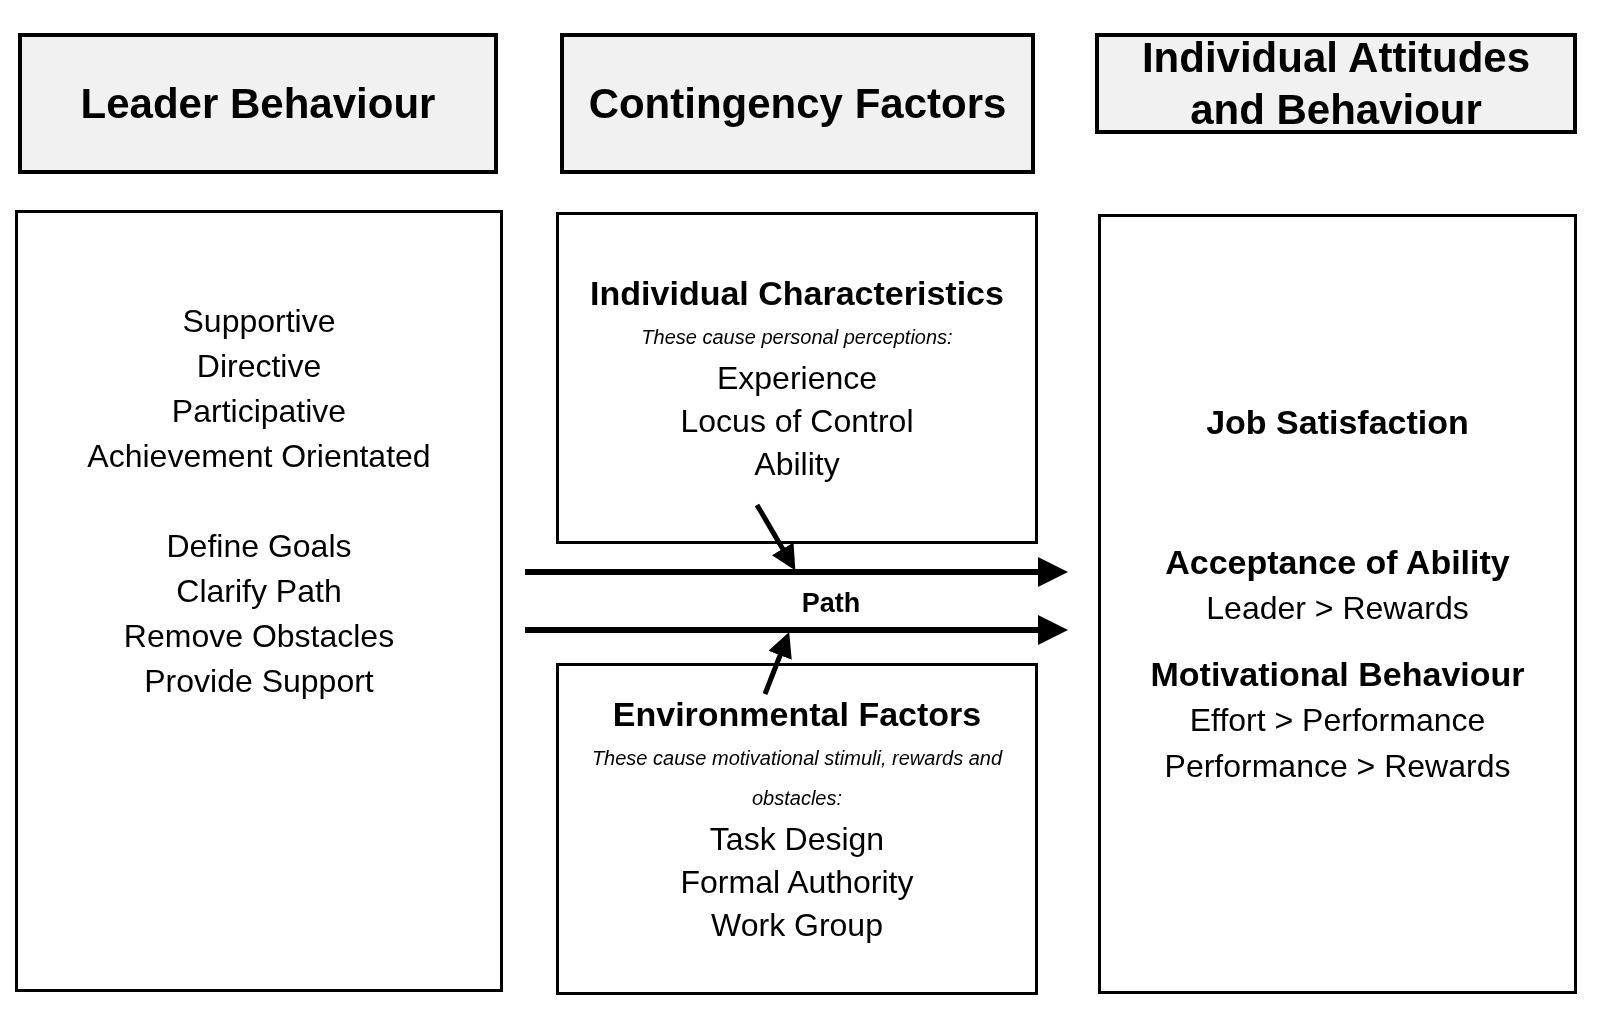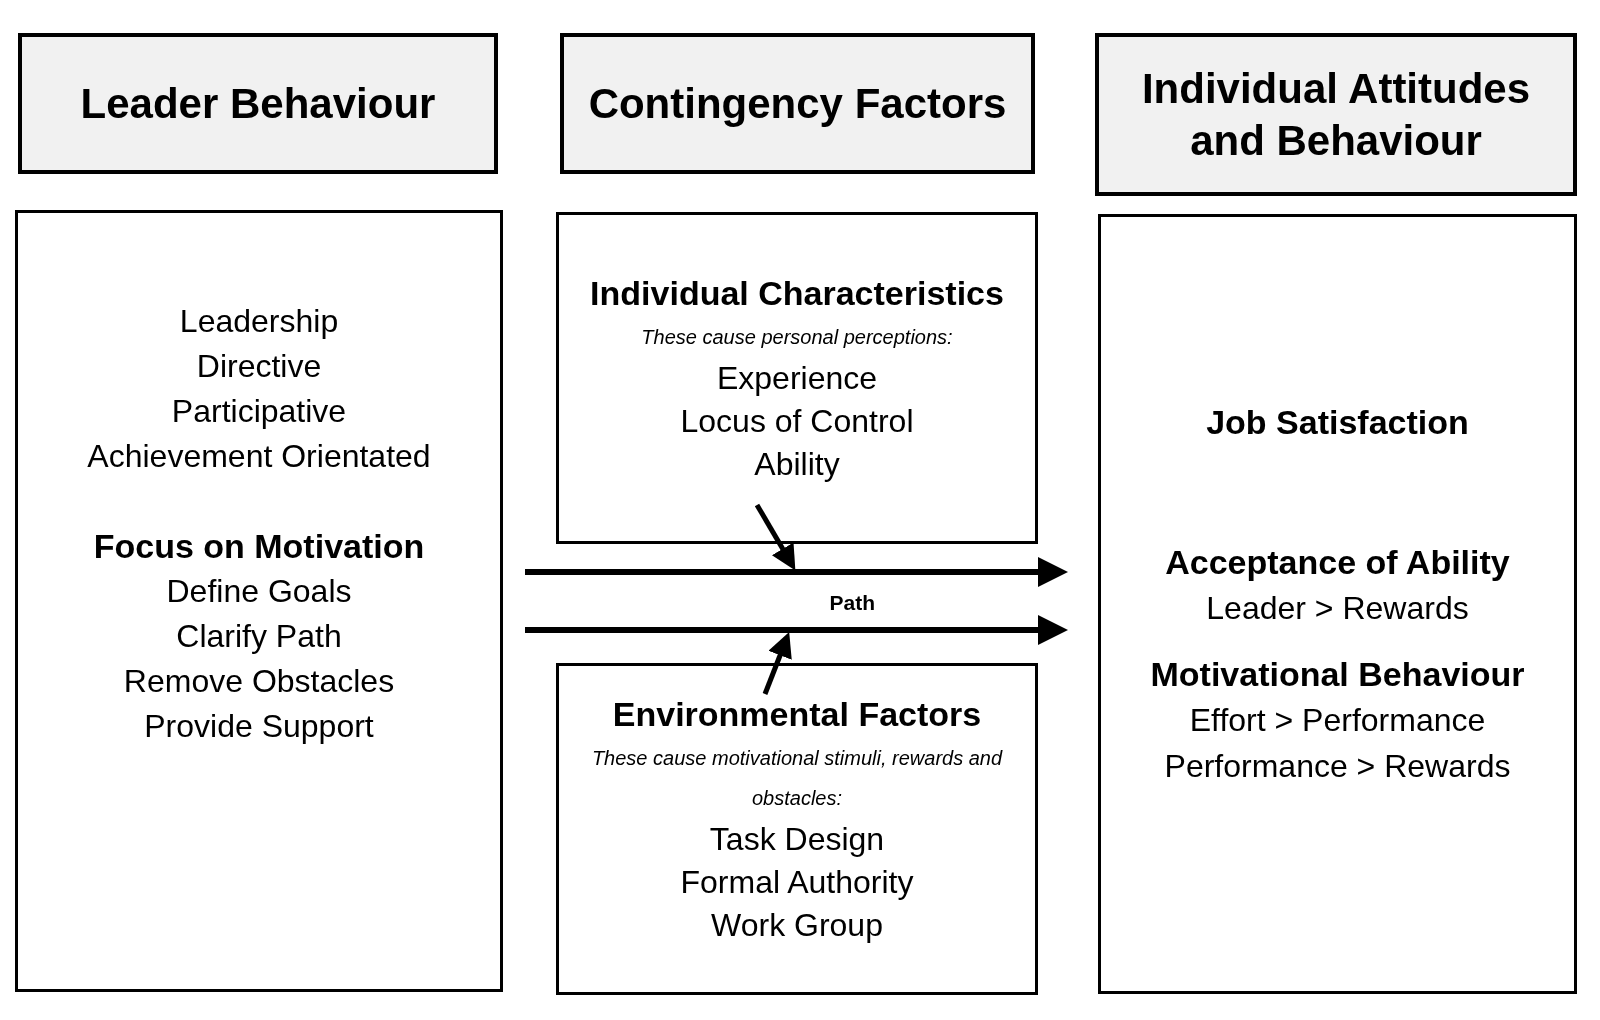--- a/index.html
+++ b/index.html
@@ -25,21 +25,21 @@
     align-items: center;
     justify-content: center;
     text-align: center;
     font-size: 42px;
     font-weight: bold;
     line-height: 52px;
     padding: 0 10px;
   }
   #hdr-left  { left: 18px;   top: 33px; width: 480px; height: 141px; }
   #hdr-mid   { left: 560px;  top: 33px; width: 475px; height: 141px; }
-  #hdr-right { left: 1095px; top: 33px; width: 482px; height: 163px; }
+  #hdr-right { left: 1095px; top: 33px; width: 482px; height: 101px; }
 
   .box {
     position: absolute;
     box-sizing: border-box;
     border: 3px solid #000000;
     background: #ffffff;
     text-align: center;
     font-size: 32px;
   }
   #box-leader   { left: 15px;   top: 210px; width: 488px; height: 782px; padding-top: 86px; }
@@ -72,51 +72,50 @@
 
   .arrow-layer {
     position: absolute;
     left: 0; top: 0;
     width: 1600px;
     height: 1020px;
     pointer-events: none;
   }
   .path-label {
     position: absolute;
-    left: 755px;
+    left: 771px;
     top: 581px;
     width: 120px;
-    text-align: right;
-    font-size: 21px;
+    text-align: center;
+    font-size: 27px;
     font-weight: bold;
     line-height: 44px;
   }
 </style>
 </head>
 <body>
 
 <div class="canvas">
 
   <div class="hdr" id="hdr-left">Leader Behaviour</div>
 
   <div class="hdr" id="hdr-mid">Contingency Factors</div>
 
   <div class="hdr" id="hdr-right">Individual Attitudes and Behaviour</div>
 
   <div class="box" id="box-leader">
     <div class="sec1">
       <div>
-          <div class="line">Leadership</div>
+          <div class="line">Supportive</div>
           <div class="line">Directive</div>
           <div class="line">Participative</div>
           <div class="line">Achievement Orientated</div>
         </div>
     </div>
     <div class="sec2">
-      <div class="sec-title">Focus on Motivation</div>
       <div>
           <div class="line">Define Goals</div>
           <div class="line">Clarify Path</div>
           <div class="line">Remove Obstacles</div>
           <div class="line">Provide Support</div>
         </div>
     </div>
   </div>
 
   <div class="box" id="box-indchar">

